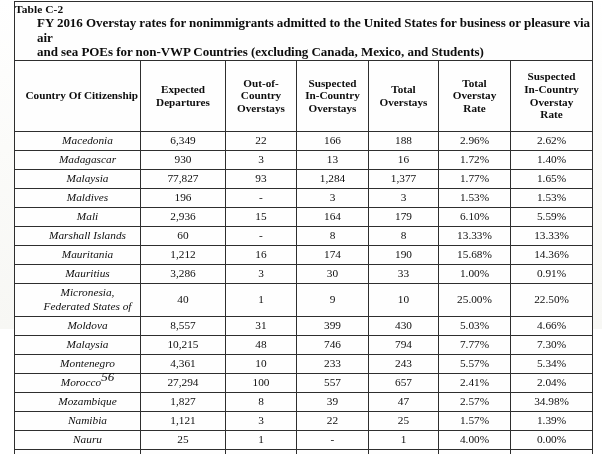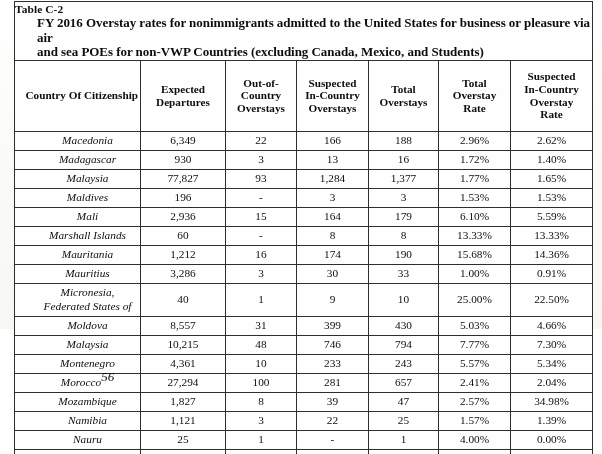--- a/index.html
+++ b/index.html
@@ -274,21 +274,21 @@
             <td>10</td>
             <td>233</td>
             <td>243</td>
             <td>5.57%</td>
             <td>5.34%</td>
           </tr>
           <tr class="data-row">
             <td class="country">Morocco<sup class="fn">56</sup></td>
             <td>27,294</td>
             <td>100</td>
-            <td>281</td>
+            <td>557</td>
             <td>657</td>
             <td>2.41%</td>
             <td>2.04%</td>
           </tr>
           <tr class="data-row">
             <td class="country">Mozambique</td>
             <td>1,827</td>
             <td>8</td>
             <td>39</td>
             <td>47</td>

